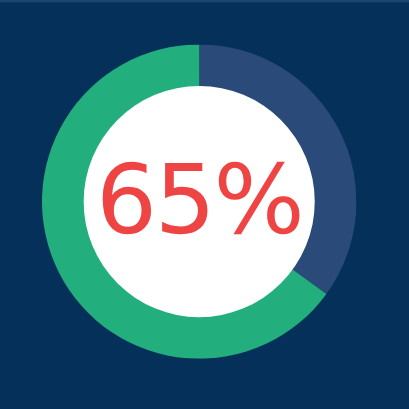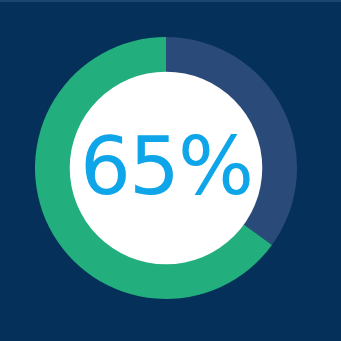--- a/index.html
+++ b/index.html
@@ -81,18 +81,18 @@
     <svg id="donut-svg" viewBox="0 0 262 262">
 
       <path id="seg-remaining" fill="#2a4b79" d="M 131 131 L 131.00 0.00 A 131 131 0 0 1 236.98 208.00 Z"></path>
 
       <path id="seg-completed" fill="#23ae7e" d="M 131 131 L 131.00 0.00 A 131 131 0 1 0 236.98 208.00 Z"></path>
 
       <circle id="donut-hole" cx="131" cy="131" r="96.28" fill="#ffffff"></circle>
     </svg>
 
     <div id="center-label">
-      <span id="percent-text" style="color: #0ea5e9;">65%</span>
+      <span id="percent-text" style="color: #ef4444;">65%</span>
     </div>
 
   </div>
 
 </div>
 
 </body></html>

